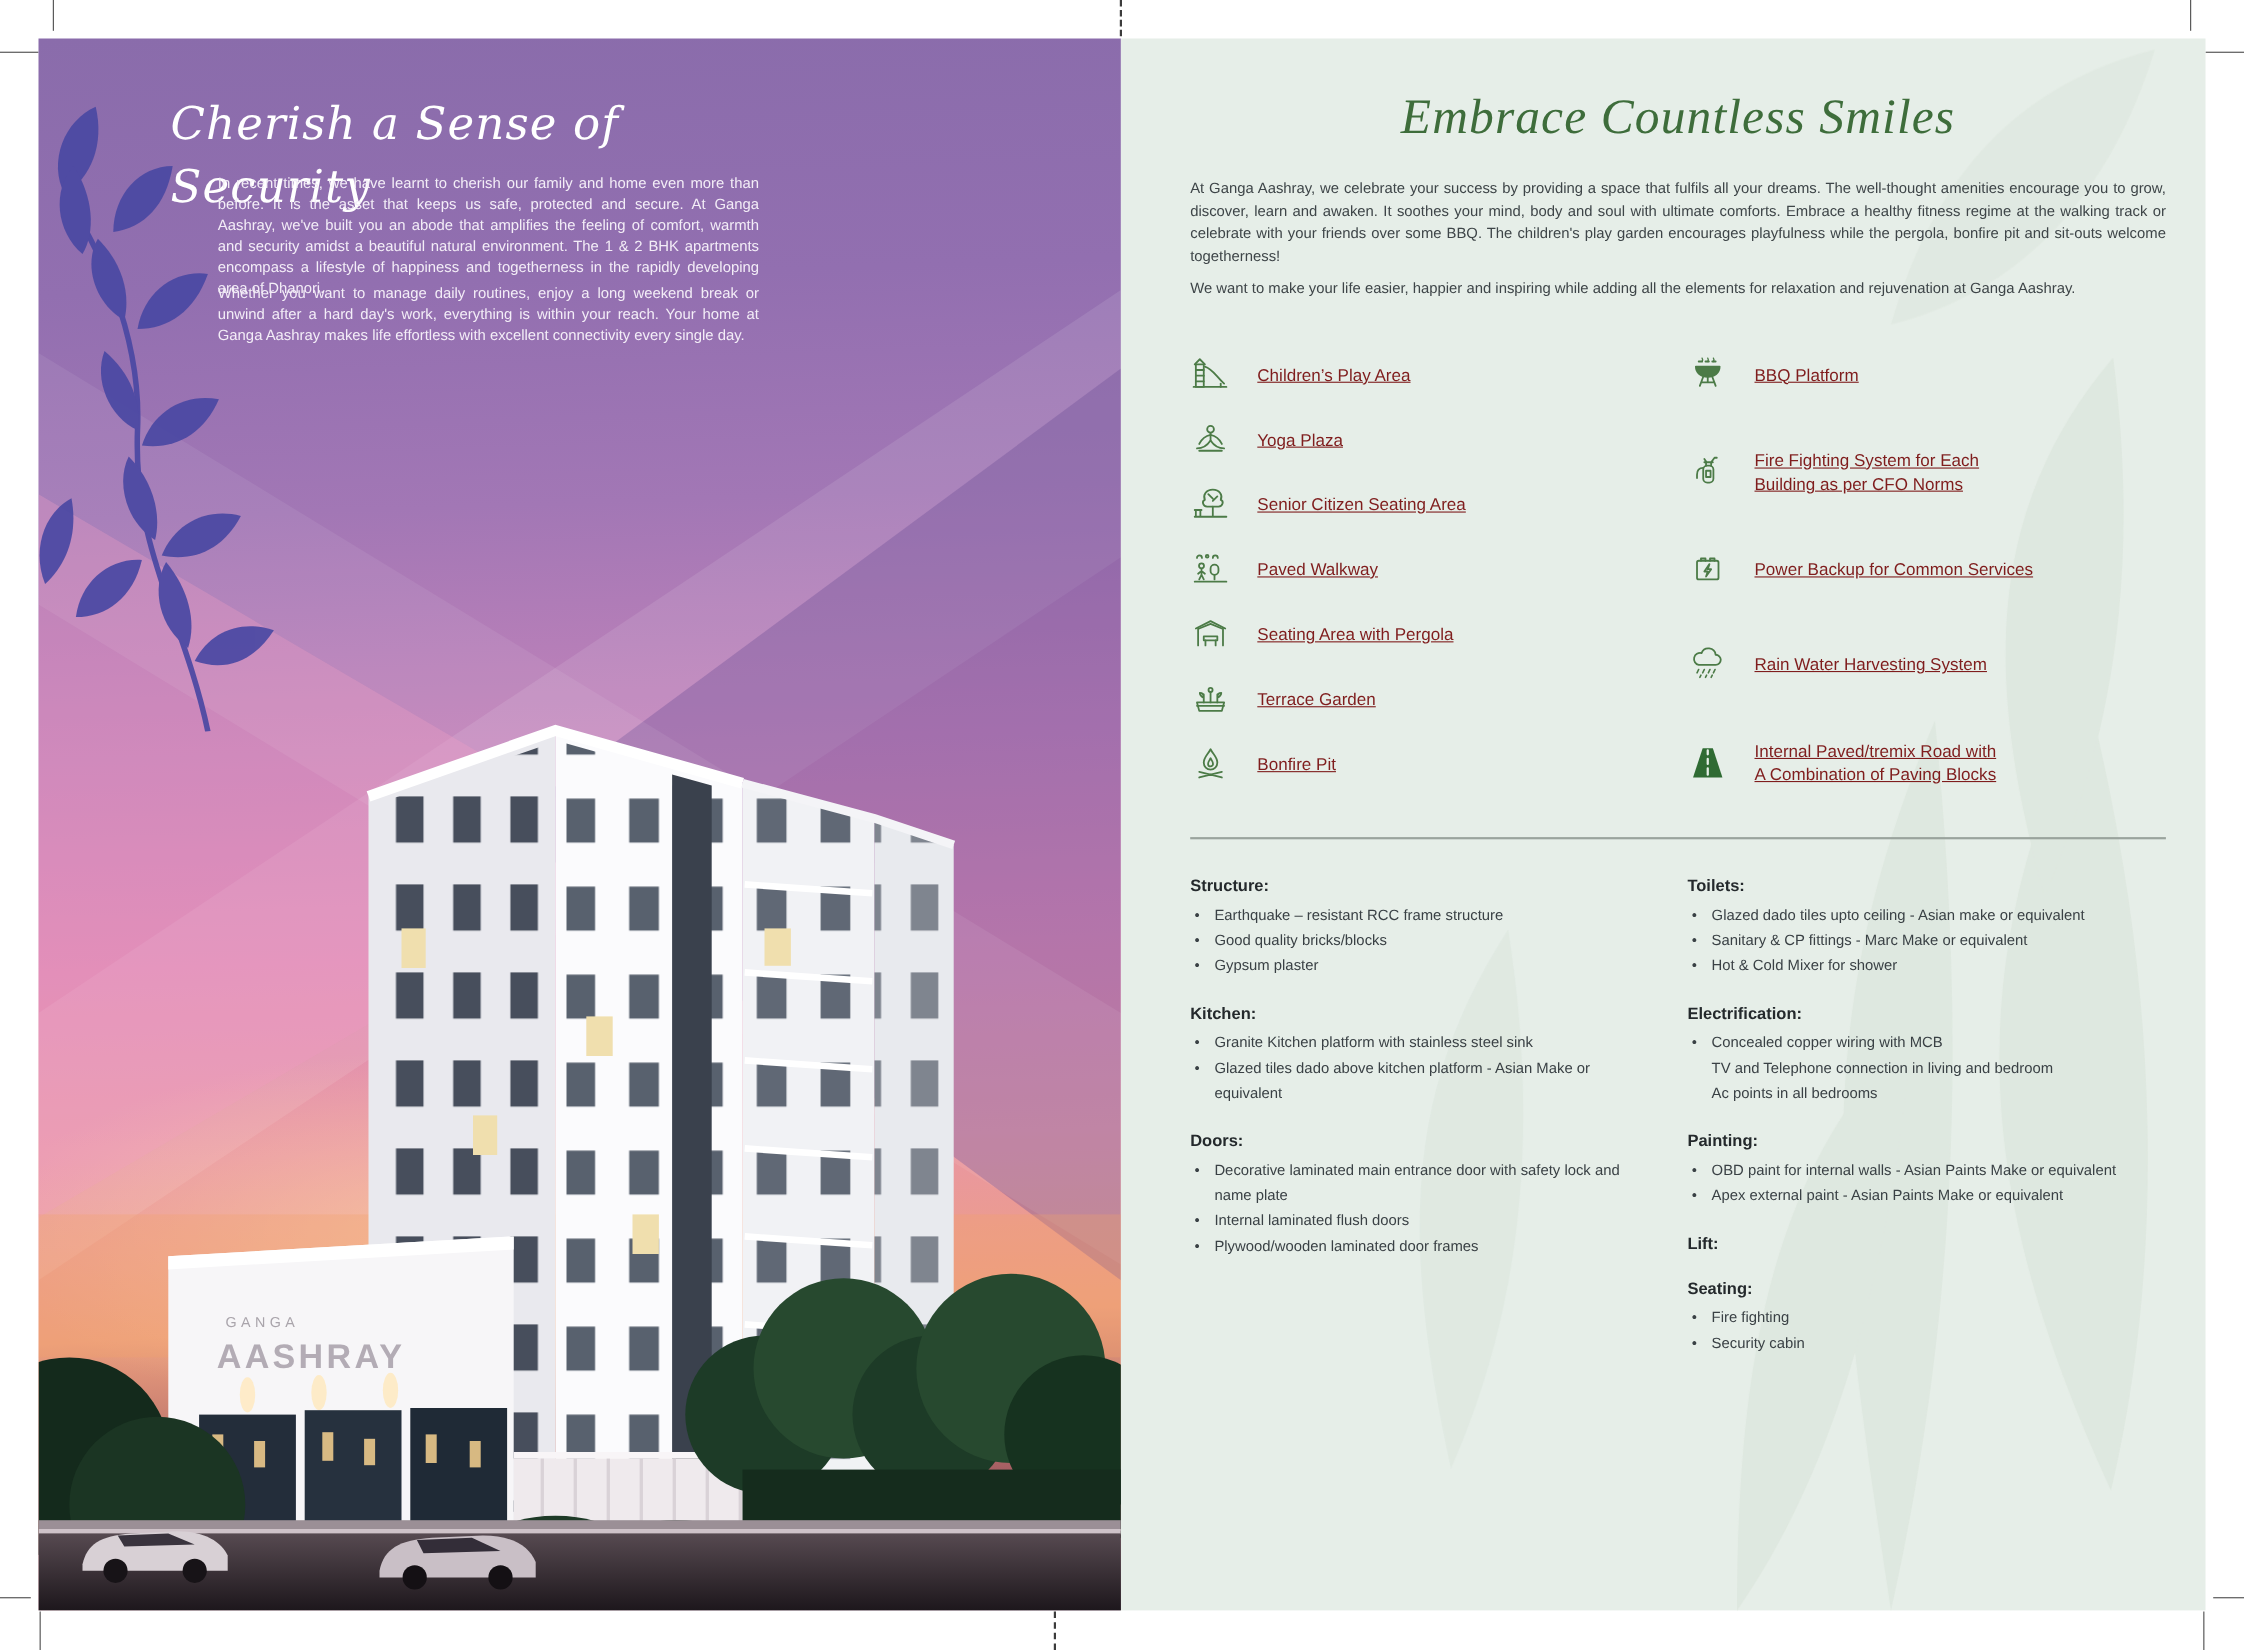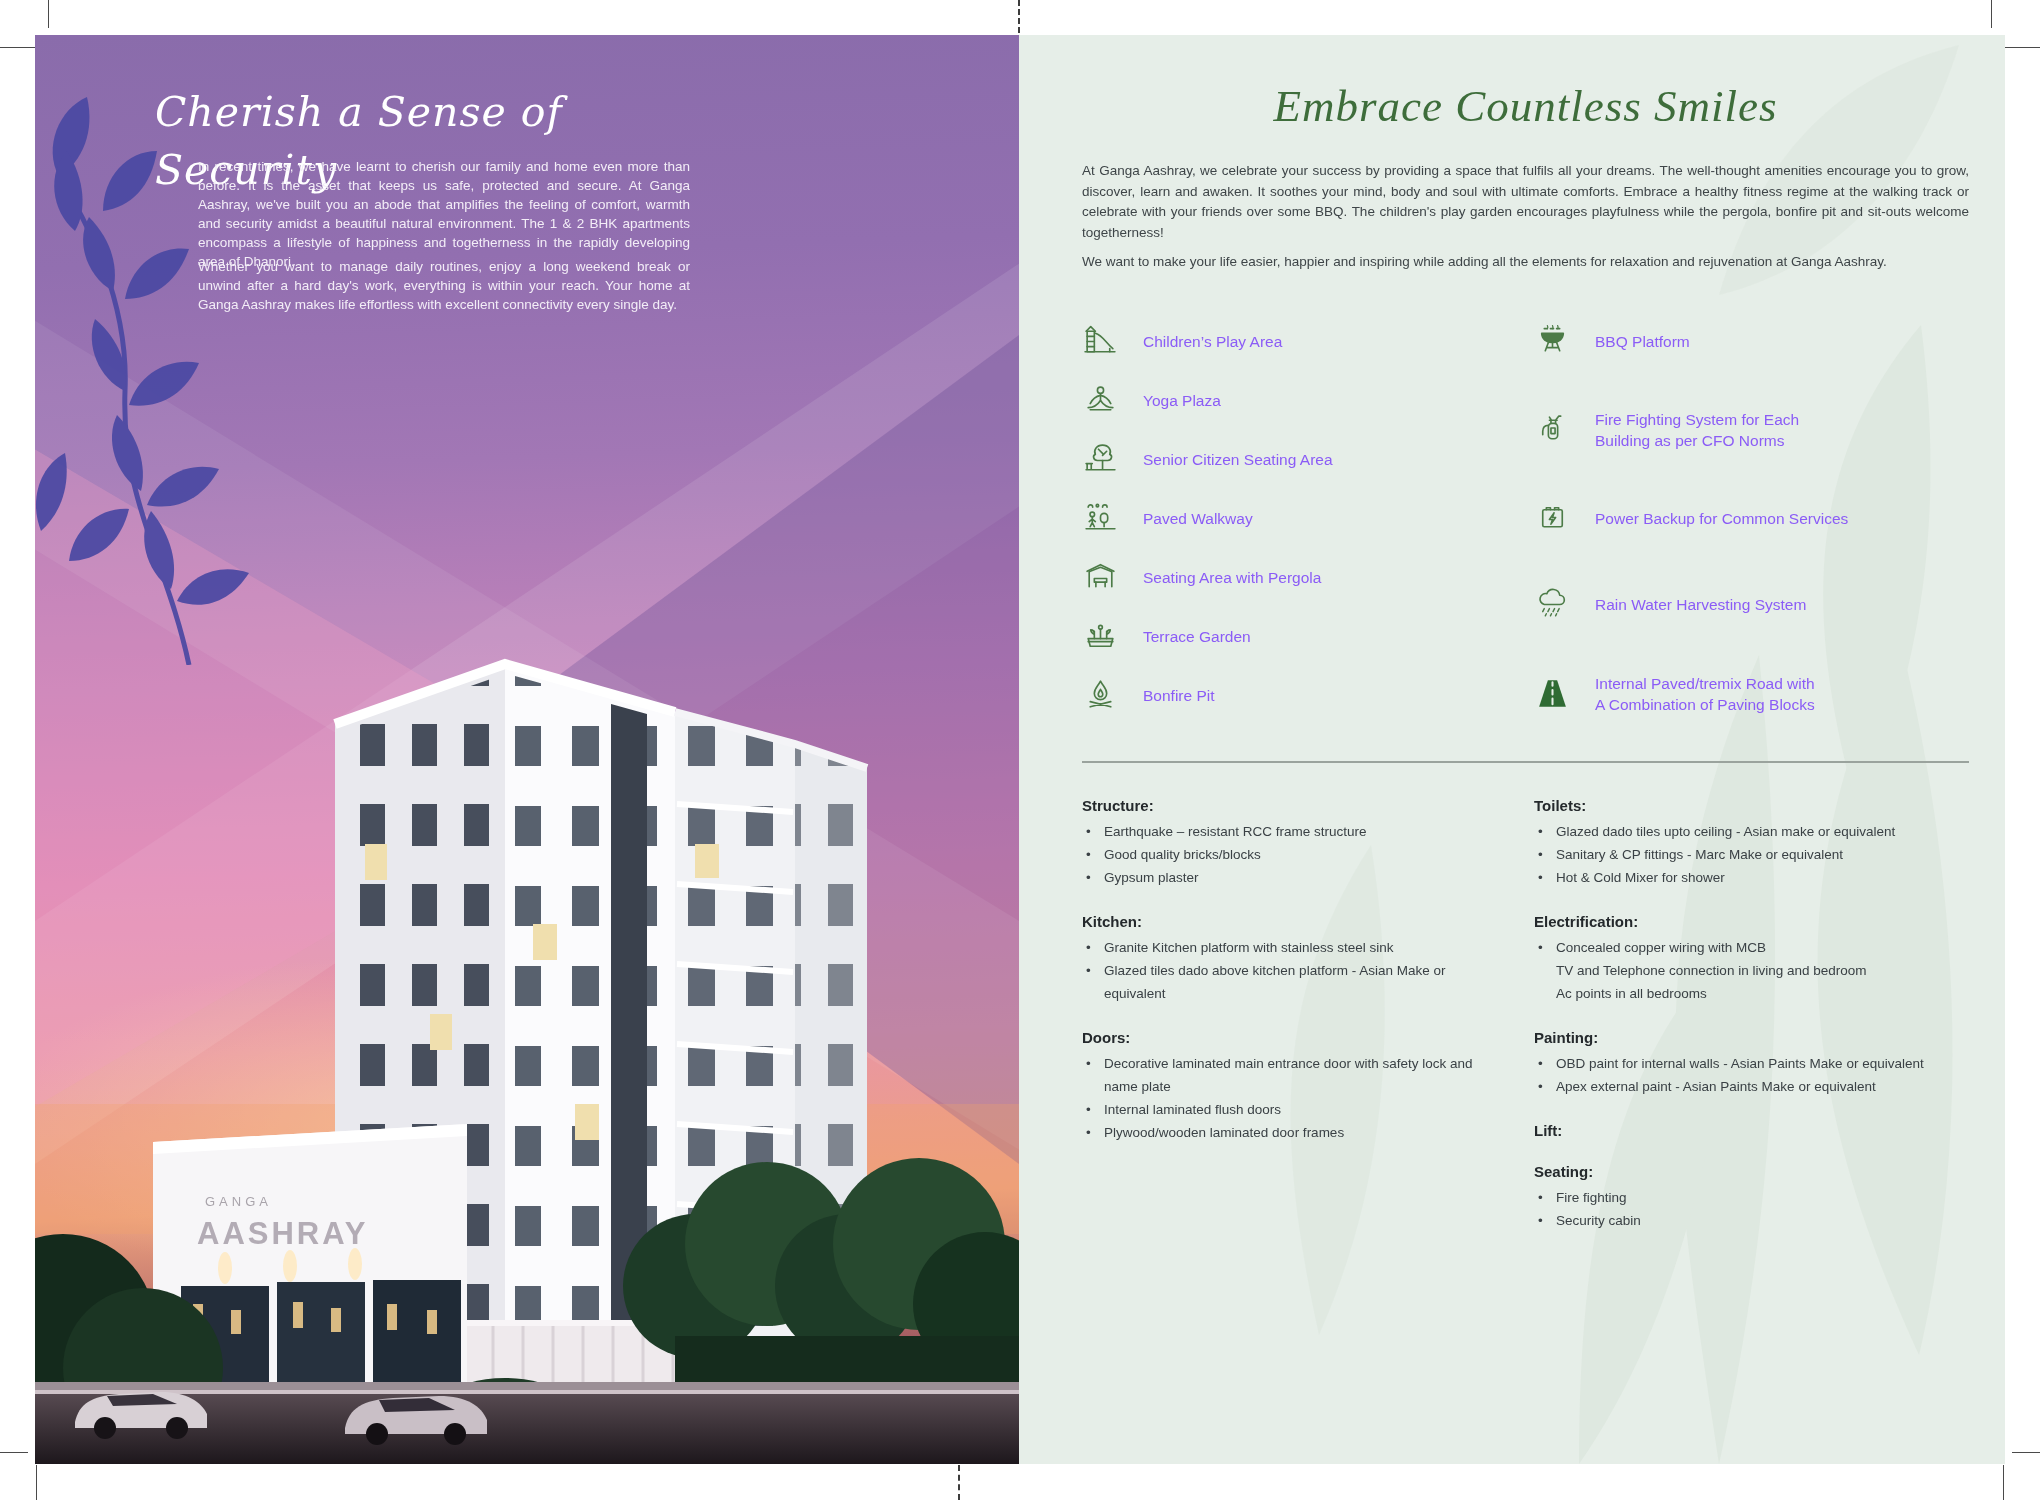--- a/index.html
+++ b/index.html
@@ -36,21 +36,21 @@
     font-size:45px;line-height:62px;color:#3e6d3b;text-align:center;letter-spacing:1px;}
   .rp-para{margin:0;font-size:13.5px;line-height:20.5px;color:#3e4548;text-align:justify;}
   .rp-p1{margin-top:24px;}
   .rp-p2{margin-top:9px;}
   
   .amenities{margin-top:50px;display:grid;grid-template-columns:452px 1fr;}
   .acol{display:flex;flex-direction:column;justify-content:space-between;height:392px;}
   .amenity{display:flex;align-items:center;gap:24px;}
   .aicon{width:37px;height:37px;flex:none;stroke:#4c7b47;fill:none;
     stroke-width:1.6;stroke-linecap:round;stroke-linejoin:round;}
-  .alabel{font-size:15.5px;line-height:21px;color:#8b5cf6;white-space:pre-line;}
+  .alabel{font-size:15.5px;line-height:21px;color:#7f1d1d;white-space:pre-line;text-decoration:underline;}
   
   .divider{margin:46px 0 0 0;border:none;border-top:2px solid #9aa39d;}
   .specs{margin-top:34px;display:grid;grid-template-columns:452px 1fr;}
   .spec{margin-bottom:24px;}
   .stitle{margin:0 0 6px 0;font-size:15px;font-weight:bold;color:#24292c;}
   .sitems{margin:0;padding:0;list-style:none;max-width:400px;}
   .sitems li{position:relative;padding-left:22px;font-size:13.5px;line-height:23px;
     color:#3a4145;white-space:pre-line;}
   .sitems li::before{content:"•";position:absolute;left:4px;color:#3a4145;}
 </style>

